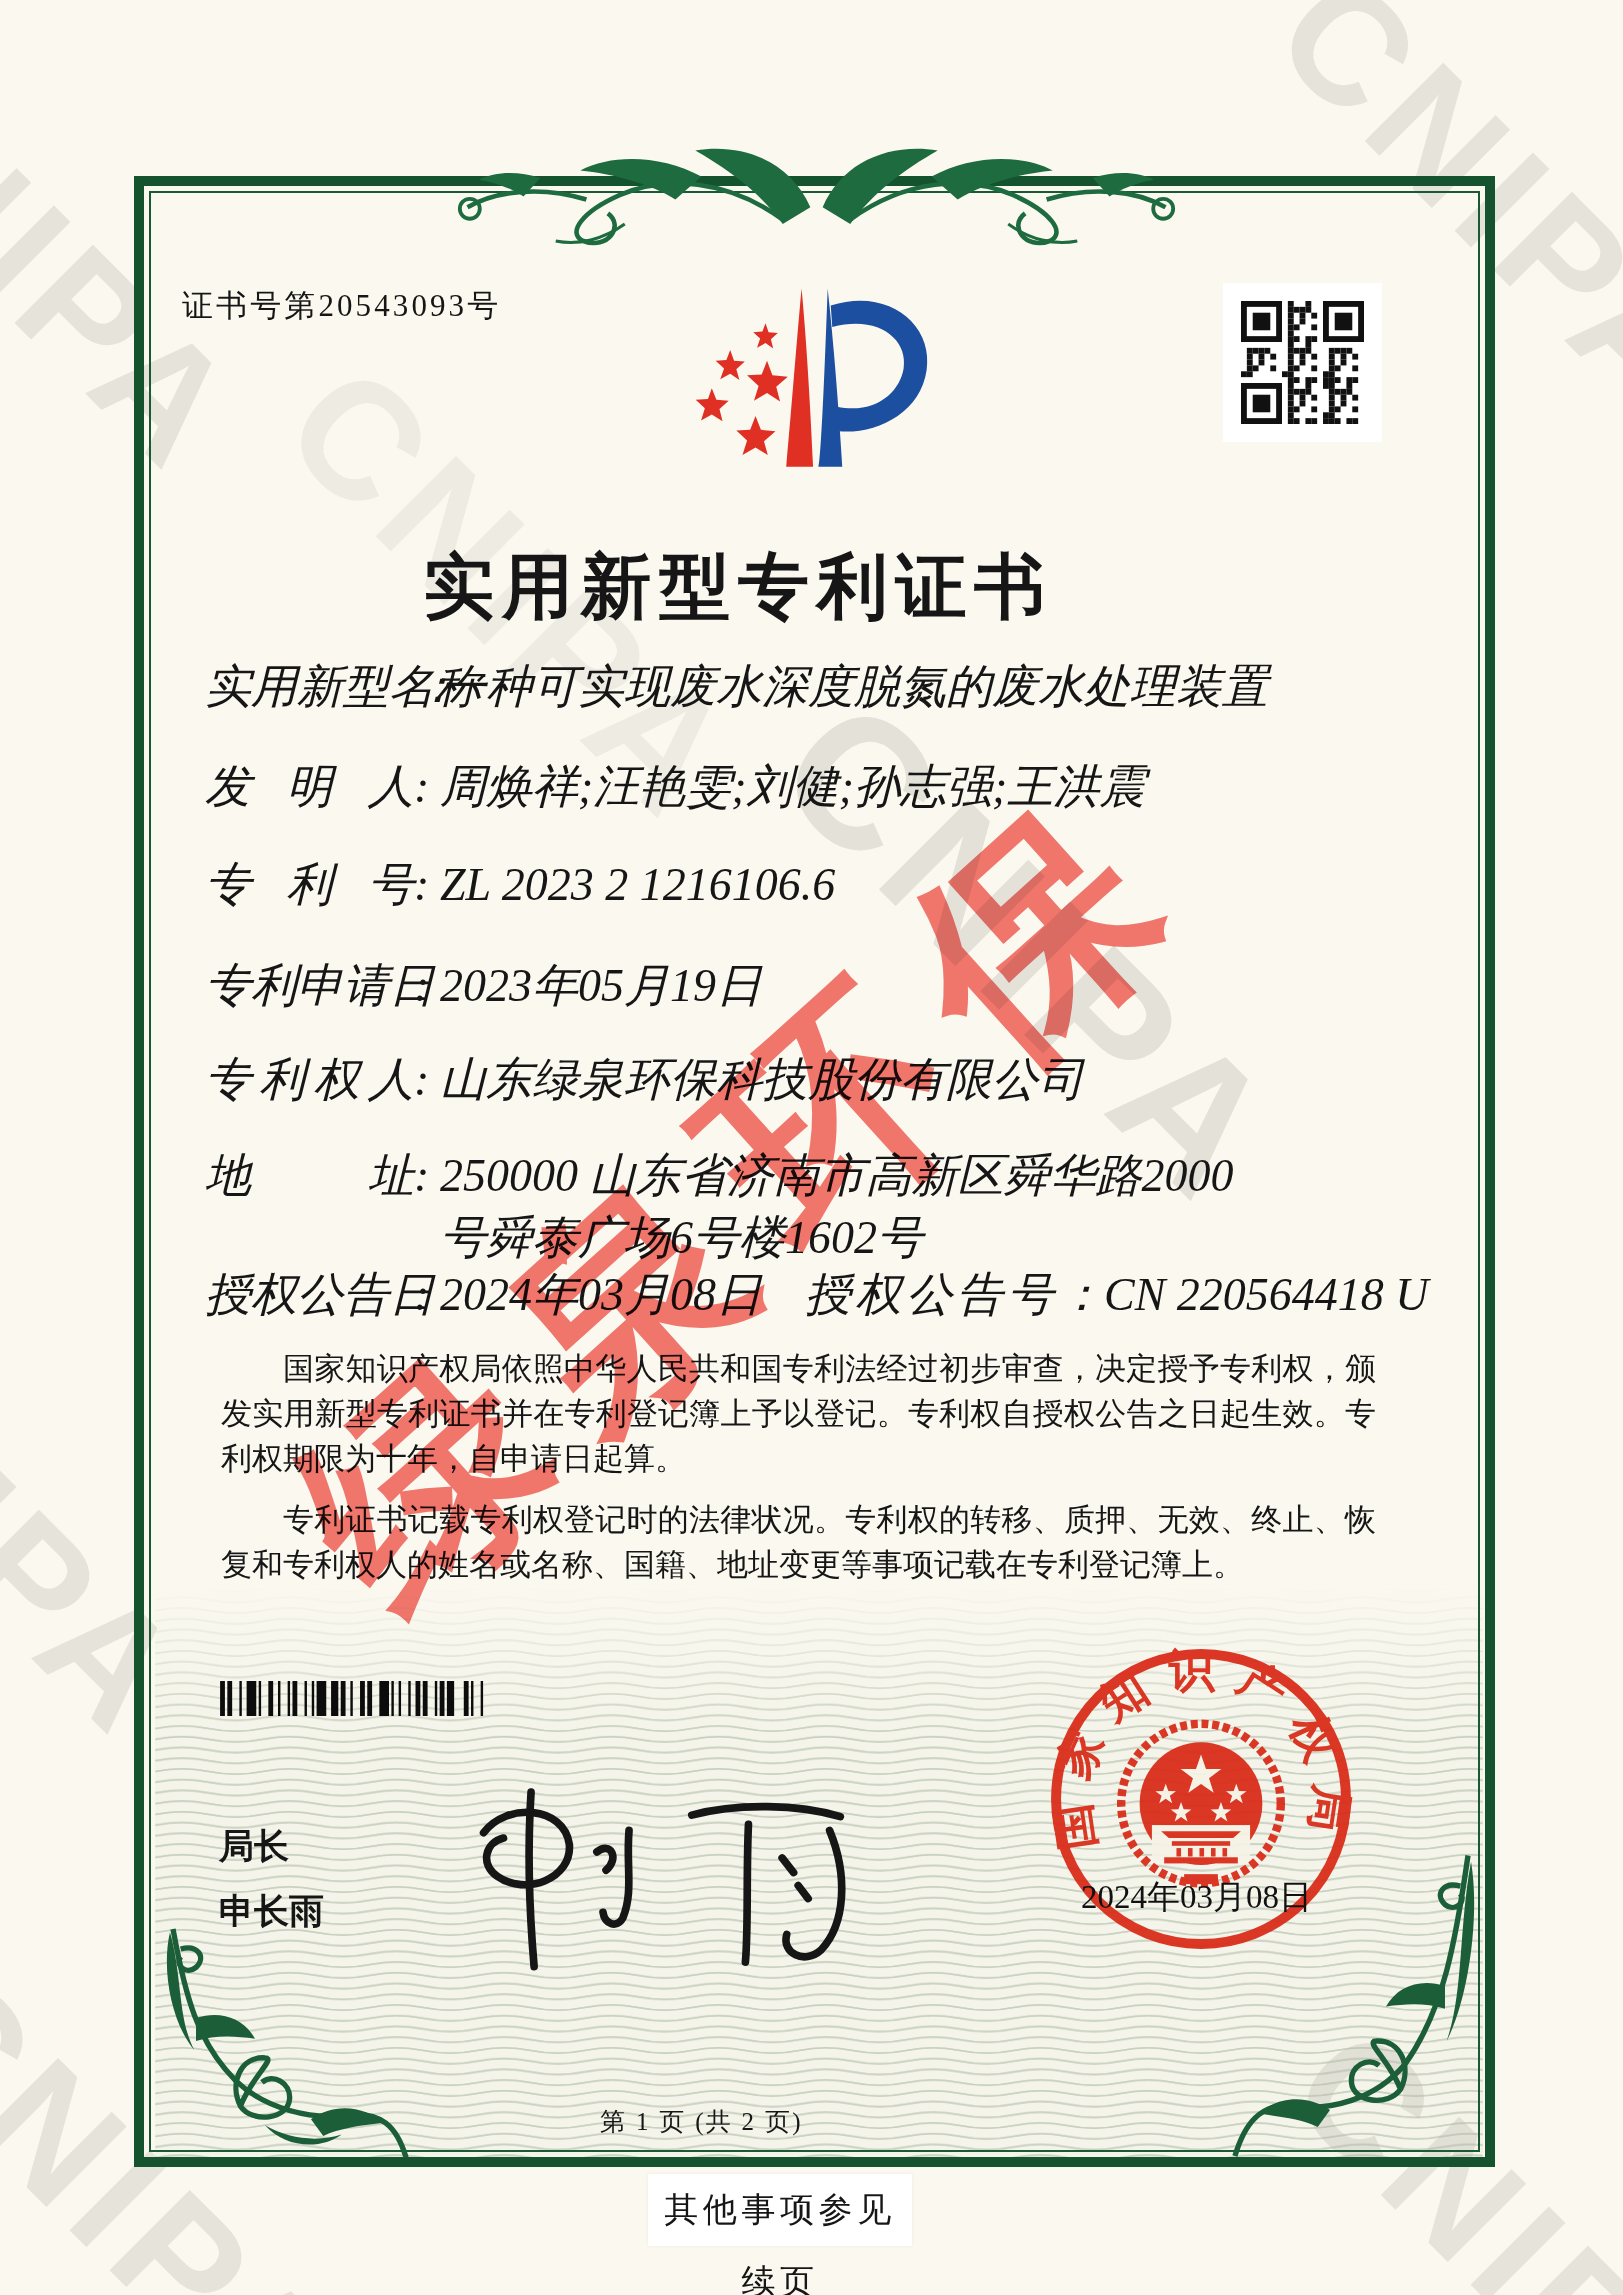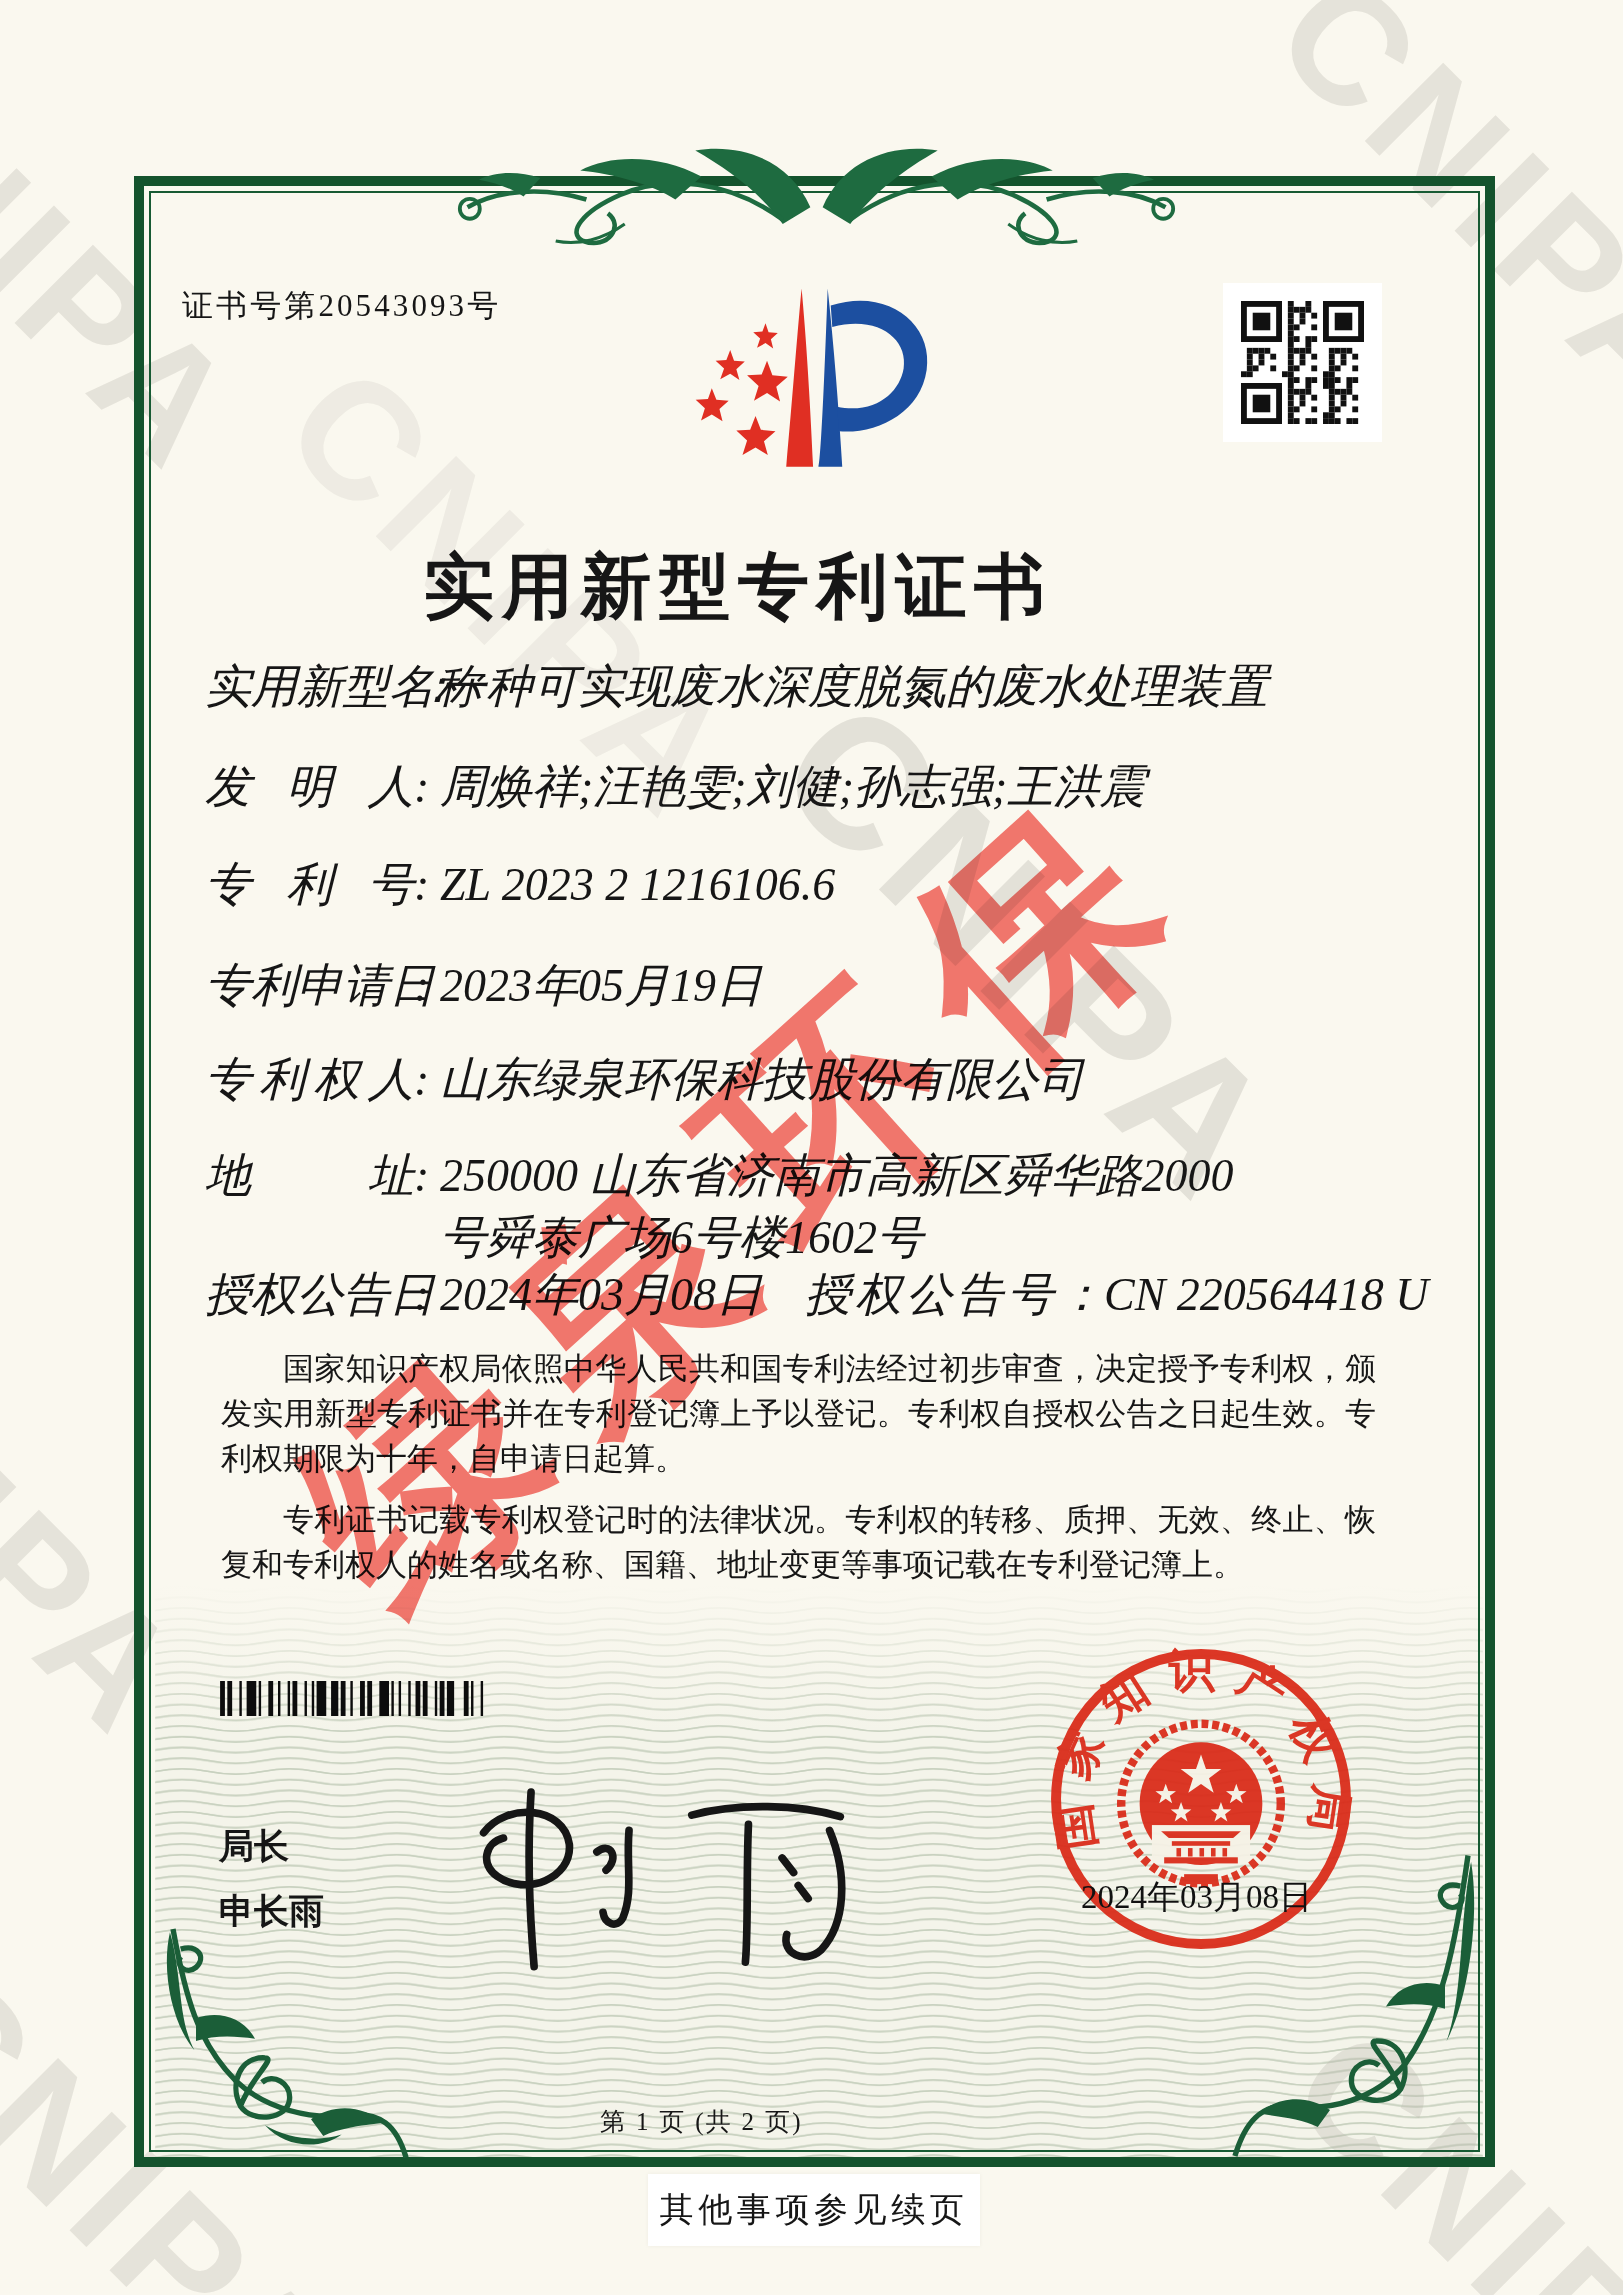--- a/index.html
+++ b/index.html
@@ -55,21 +55,21 @@
   .officer-role,.officer-name{position:absolute;left:219px;z-index:20;
     font-family:"Liberation Sans","DejaVu Sans",sans-serif;font-weight:700;font-size:35px;}
   .officer-role{top:1823px;}
   .officer-name{top:1888px;}
   .signature{position:absolute;left:399px;top:1760px;z-index:21;}
   .seal{position:absolute;left:1043px;top:1641px;z-index:30;}
   .sealdate{position:absolute;left:1070px;top:1875px;width:253px;text-align:center;
     font-size:33px;z-index:31;color:#111;}
   .pageno{position:absolute;left:0;top:2105px;width:1403px;text-align:center;
     font-size:25px;letter-spacing:2.3px;z-index:20;}
-  .contnote{position:absolute;left:648px;top:2174px;width:332px;height:72px;background:#fff;
+  .contnote{position:absolute;left:648px;top:2174px;width:264px;height:72px;background:#fff;
     z-index:20;text-align:center;font-size:34px;letter-spacing:4.6px;line-height:72px;
     box-shadow:0 0 4.6px rgba(0,0,0,0.05);}
 
   .ornament{position:absolute;z-index:13;pointer-events:none;}
 </style>
 </head>
 <body>
 
 <div id="page">
 

